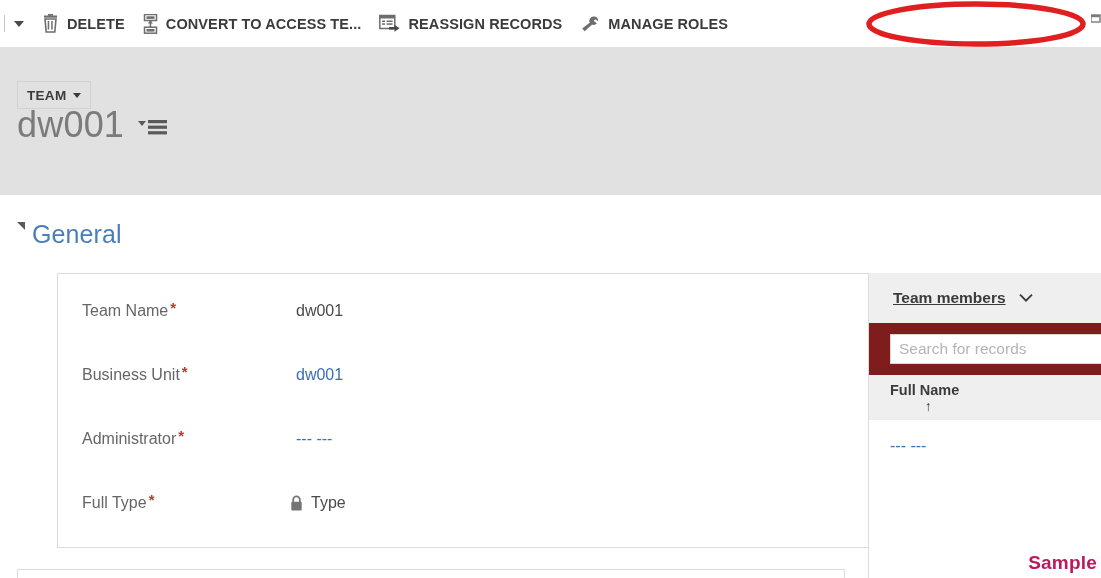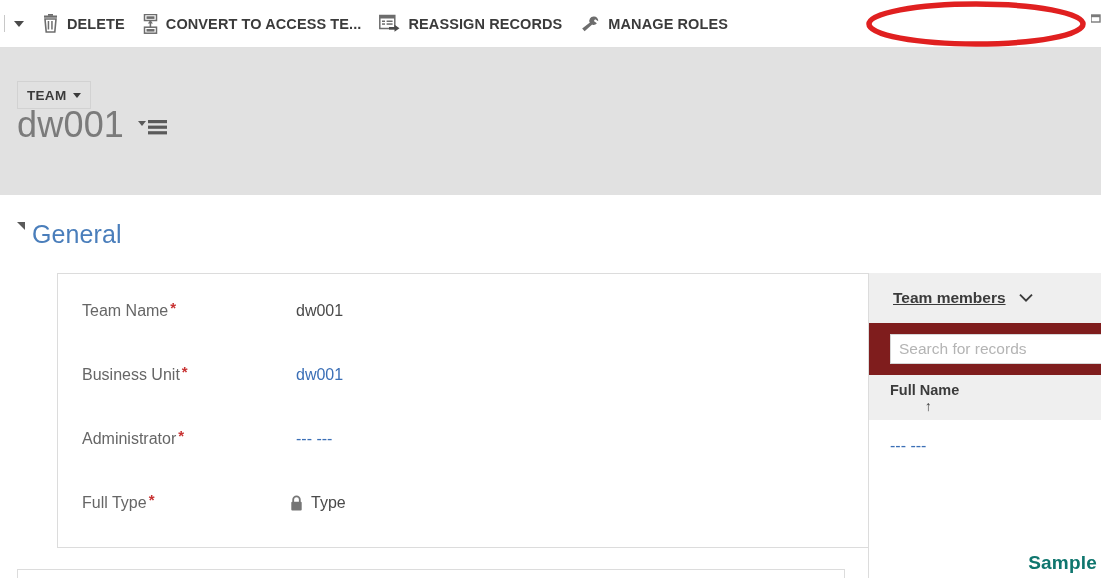--- a/index.html
+++ b/index.html
@@ -318,21 +318,21 @@
     font-size: 16px;
     color: #3b6fb6;
     white-space: nowrap;
   }
   #sample-watermark {
     position: absolute;
     right: 4px;
     bottom: 4px;
     font-size: 19px;
     font-weight: bold;
-    color: #0f766e;
+    color: #be185d;
     letter-spacing: .2px;
     white-space: nowrap;
   }
 
   
   #annotation-ellipse {
     position: absolute;
     left: 866px;
     top: 1px;
     width: 221px;

